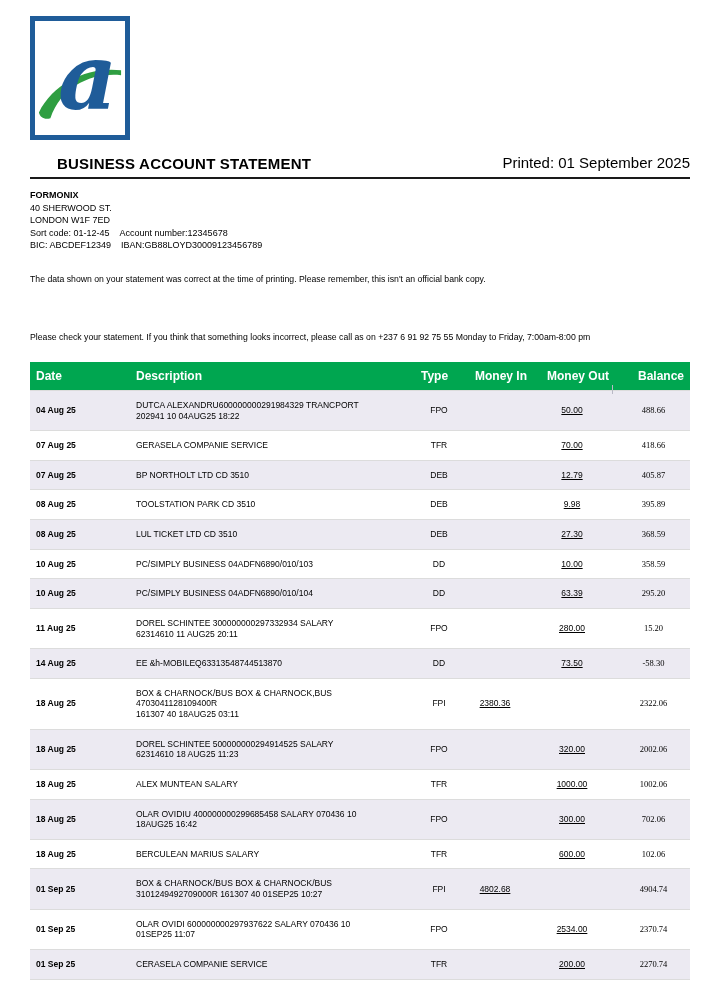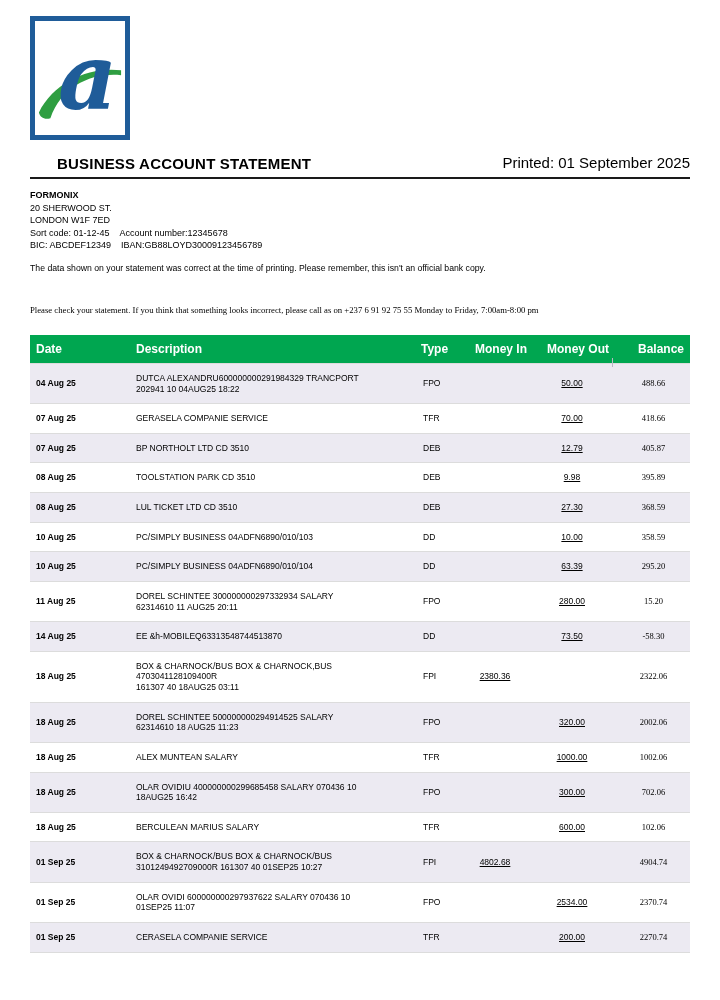--- a/index.html
+++ b/index.html
@@ -29,22 +29,22 @@
   .rule{border:none;border-top:2px solid #1a1a1a;margin:5px 0 10px 0;}
 
   
   .info-row{display:flex;font-size:9px;line-height:1.4;flex-direction:column;}
   .addr{width:158px;}
   .addr .name{font-weight:bold;}
   .codes div{white-space:nowrap;}
   .codes .gap{display:inline-block;width:10px;}
 
   .notice{font-size:8.7px;margin:0;}
-  .notice.first{margin-top:11px;}
-  .notice.second{margin-top:32px;font-family:Liberation Serif, serif;}
+  .notice.first{margin-top:22px;}
+  .notice.second{margin-top:48px;}
 
   
   table{border-collapse:collapse;width:660px;margin-top:20px;table-layout:fixed;}
   thead th{
     background:var(--green,#00a650);
     color:#fff;font-size:12px;font-weight:bold;
     text-align:left;padding:7px 6px;position:relative;
   }
   th.c-in,th.c-out,th.c-bal{text-align:right;}
   th .cursor-artifact{
@@ -53,21 +53,21 @@
   tbody td{
     font-size:8.5px;line-height:1.25;
     padding:9px 6px;vertical-align:middle;
   }
   tbody tr{border-top:1px solid #dcdcdc;border-bottom:1px solid #dcdcdc;}
   tbody tr.alt{background:var(--row-alt,#eceaf2);}
   .c-date{font-weight:bold;}
   .c-desc{white-space:pre-line;}
   td.c-in,td.c-out{text-align:center;padding-right:10px;text-decoration:underline;}
   td.c-bal{text-align:center;padding-right:4px;font-family:Liberation Serif, serif;}
-  td.c-type{padding-left:8px;}
+  td.c-type{padding-left:8px;text-align:center;}
 </style>
 </head>
 <body>
 
 <div class="page">
 
   <div class="logo-box">
     <svg viewBox="0 0 90 112" xmlns="http://www.w3.org/2000/svg">
       <path d="M2,92 C18,60 55,44 88,48 L88,53 C58,50 26,64 14,98 C8,100 3,97 2,92 Z" fill="#2f9e41"></path>
       <text x="22" y="88" font-family="DejaVu Serif, serif" font-style="italic" font-weight="bold" font-size="96" fill="#1f5c99">a</text>
@@ -77,21 +77,21 @@
   <div class="title-row">
     <h1 class="page-title">BUSINESS ACCOUNT STATEMENT</h1>
     <div class="printed">Printed: 01 September 2025</div>
   </div>
 
   <hr class="rule">
 
   <div class="info-row">
     <div class="addr">
       <div class="name">FORMONIX</div>
-      <div>20 SHERWOOD ST.</div>
+      <div>40 SHERWOOD ST.</div>
       <div>LONDON W1F 7ED</div>
     </div>
     <div class="codes">
       <div>
         <span>Sort code: 01-12-45</span><span class="gap"></span><span>Account number:12345678</span>
       </div>
       <div>
         <span>BIC: ABCDEF12349</span><span class="gap"></span><span>IBAN:GB88LOYD30009123456789</span>
       </div>
     </div>

